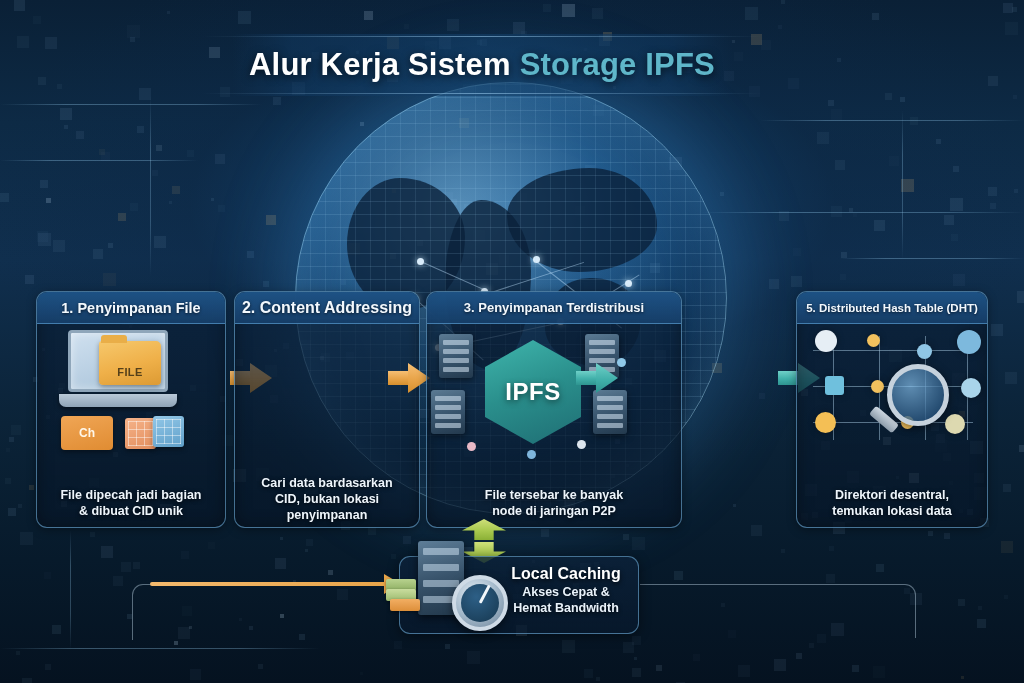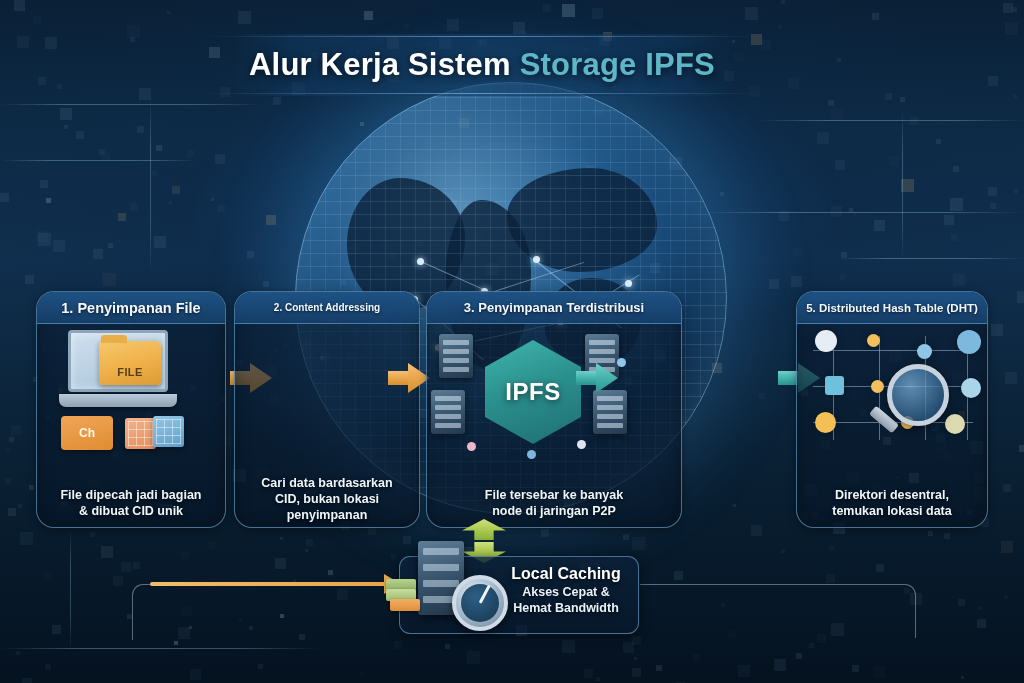--- a/index.html
+++ b/index.html
@@ -76,21 +76,21 @@
   .lm.a{ left:0;  top:2px;  width:17px; height:15px; background:#1b58c4; }
   .lm.b{ left:23px; top:0;   width:19px; height:18px; background:#e0252b; }
   .lm.c{ left:0;  top:22px; width:18px; height:19px; background:#f5a019; }
   .lm.d{ left:21px; top:17px; width:24px; height:25px; background:#1434a4; border-radius:4px; }
   .lm.bar{ left:15px; top:12px; width:11px; height:6px; background:#1b58c4; transform:rotate(28deg); }
   .logo-text{ font-size:27px; font-weight:bold; color:#15181c; letter-spacing:-.3px; }
 
   
   .cards{ position:absolute; left:36px; top:291px; width:952px; height:237px; }
   .card{
-    position:absolute; top:0; height:237px; border-radius:18px;
+    position:absolute; top:0; height:237px; border-radius:11px;
     background:linear-gradient(180deg, rgba(11,32,56,.72) 0%, rgba(9,27,48,.62) 45%, rgba(7,22,40,.70) 100%);
     border:1.4px solid rgba(120,185,232,.55);
     box-shadow:0 0 16px rgba(0,0,0,.35) inset, 0 2px 10px rgba(0,0,0,.35);
     overflow:hidden;
   }
   .card-hd{
     height:32px; display:flex; align-items:center; justify-content:center;
     background:linear-gradient(180deg, rgba(30,84,136,.95) 0%, rgba(22,63,106,.92) 100%);
     border-bottom:1px solid rgba(120,185,232,.42);
   }
@@ -696,21 +696,21 @@
 &amp; dibuat CID unik</div>
     </div>
 
     <div class="arrow orange" style="left:194px; top:72px;">
       <div class="shaft"></div>
         <div class="head"></div>
     </div>
 
     <div class="card" style="left:198px; width:186px;">
       <div class="card-hd">
-        <span style="font-size:10px;">2. Content Addressing</span>
+        <span style="font-size:16px;">2. Content Addressing</span>
       </div>
       <div class="card-cap" style="white-space:pre-line; bottom:4px;">Cari data bardasarkan
 CID, bukan lokasi
 penyimpanan</div>
     </div>
 
     <div class="arrow orange" style="left:352px; top:72px;">
       <div class="shaft"></div>
         <div class="head"></div>
     </div>

